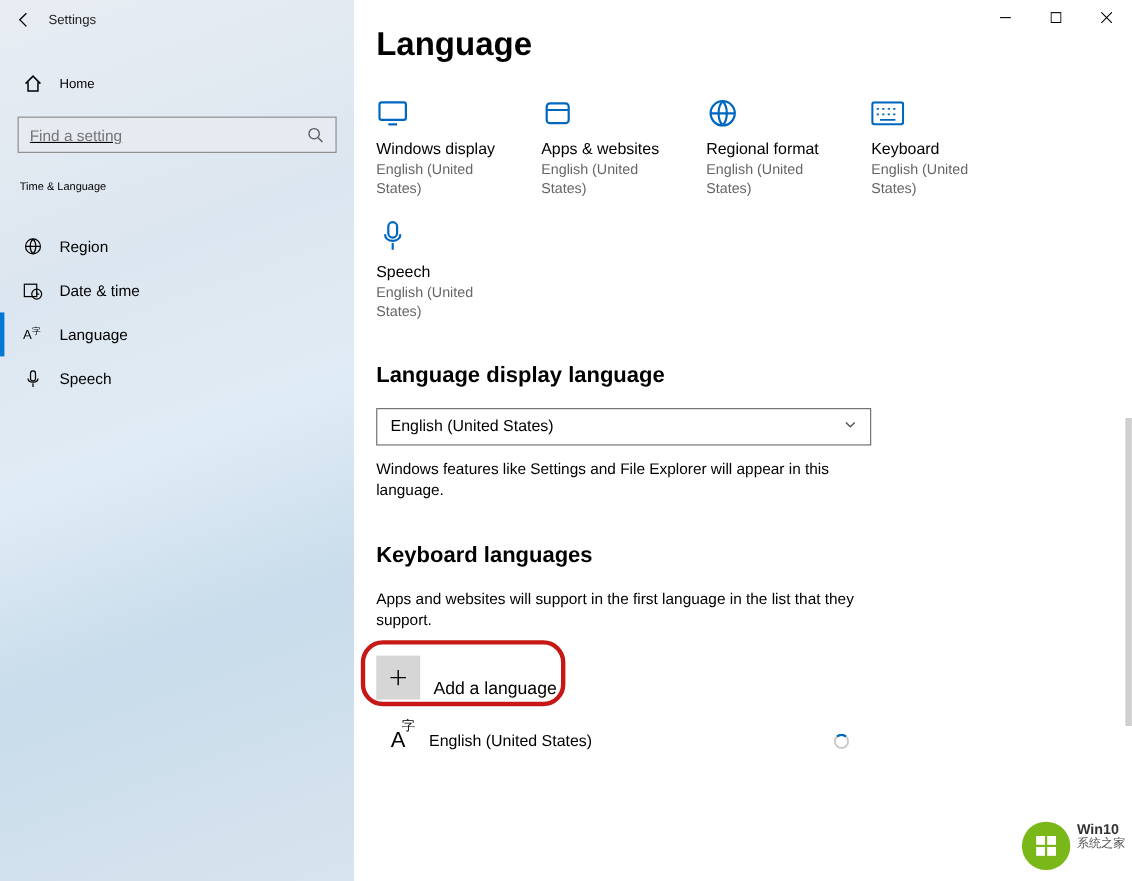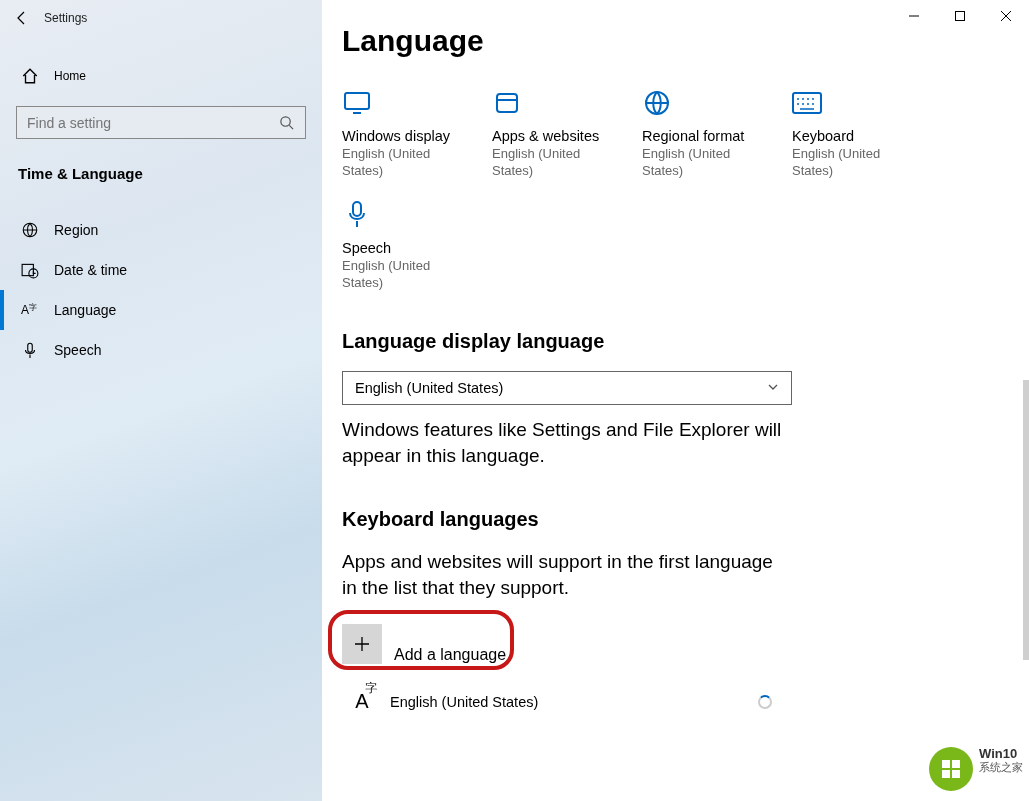--- a/index.html
+++ b/index.html
@@ -12,39 +12,39 @@
 .app-title { font-size: 12px; color: #222; margin-left: 0px; }
 .window-controls { position: absolute; top:0; right:0; display:flex; }
 .wc { width:46px; height:32px; display:flex; align-items:center; justify-content:center; cursor:pointer; }
 .wc svg { width:10px; height:10px; }
 .nav { padding-top: 18px; }
 .nav-item { display:flex; align-items:center; height:40px; padding-left:20px; cursor:pointer; font-size:14px; color:#000; }
 .nav-item .icon { width:20px; display:flex; align-items:center; justify-content:center; margin-right:14px; }
 .nav-item.home { height:44px; font-size:12px; }
 .nav-item.selected { background: rgba(255,255,255,0.0); position:relative; }
 .nav-item.selected::before { content:""; position:absolute; left:0; top:0; bottom:0; width:4px; background:#0078d4; }
-.search-wrap { padding: 8px 16px 14px 16px; }
+.search-wrap { padding: 8px 16px 14px 16px; text-decoration: underline; }
 .search-box { width:100%; height:33px; background: rgba(230,235,240,0.9); border:1px solid #888; display:flex; align-items:center; padding:0 10px; }
 .search-box input { flex:1; border:none; background:transparent; outline:none; font-size:14px; color:#555; }
 .search-box .sicon { width:16px; height:16px; }
-.section-label { font-size:15px; font-weight:700; color:#000; padding:12px 0 8px 18px; }
+.section-label { font-size:10px; font-weight:400; color:#000; padding:12px 0 8px 18px; }
 .subnav { padding-top: 20px; }
 .subnav .nav-item { padding-left:20px; }
 .main { flex:1; background:#fff; padding: 24px 20px 0 20px; overflow-y:auto; position:relative; }
 .page-title { font-size:30px; font-weight:600; color:#000; margin-bottom: 30px; }
 .tiles { display:flex; flex-wrap:wrap; gap: 0; align-items: center; }
 .tile { width:150px; margin-right:0; margin-bottom:20px; cursor:pointer; }
 .tile .ticon { width:30px; height:30px; display:flex; align-items:center; justify-content:center; margin-bottom:10px; }
 .tile .ticon svg { stroke:#0067c0; fill:none; }
 .tile .tlabel { font-size:14.5px; color:#000; margin-bottom:2px; }
 .tile .tval { font-size:13px; color:#666; line-height:1.3; max-width:130px; }
 .sect-head { font-size:20px; font-weight:600; margin-top:18px; margin-bottom:18px; }
 .dropdown { width:450px; height:34px; border:1px solid #666; display:flex; align-items:center; padding:0 12px; justify-content:space-between; font-size:14.5px; cursor:pointer; }
 .dropdown .chev svg { width:12px; height:12px; }
-.helper { font-size:19px; color:#000; margin-top:12px; max-width:450px; line-height:1.4; }
+.helper { font-size:14px; color:#000; margin-top:12px; max-width:450px; line-height:1.4; }
 .add-lang { display:flex; align-items:flex-end; width:450px; height:44px; margin-top:4px; cursor:pointer; position:relative; }
 .add-lang .plus { width:40px; height:40px; background:#d6d6d6; display:flex; align-items:center; justify-content:center; margin-right:12px; }
 .add-lang .plus svg { width:16px; height:16px; stroke:#000; }
 .red-ring { position:absolute; border:4px solid #c71818; border-radius:20px; left:-14px; top:-10px; width:186px; height:60px; pointer-events:none; }
 .lang-row { display:flex; align-items:center; height:48px; margin-top:14px; width:450px; }
 .lang-row .licon { width:40px; display:flex; align-items:center; justify-content:center; margin-right:8px; font-size:20px; color:#000; position:relative; }
 .lang-row .lname { font-size:14.5px; }
 .spinner { width:14px; height:14px; border:2px solid #ccc; border-top-color:#0067c0; border-radius:50%; position:absolute; right:20px; animation:none; }
 .scrollind { position:absolute; right:0; top:380px; width:6px; height:280px; background:#cfcfcf; }
 .watermark { position:absolute; right:6px; bottom:10px; display:flex; gap:6px; }

